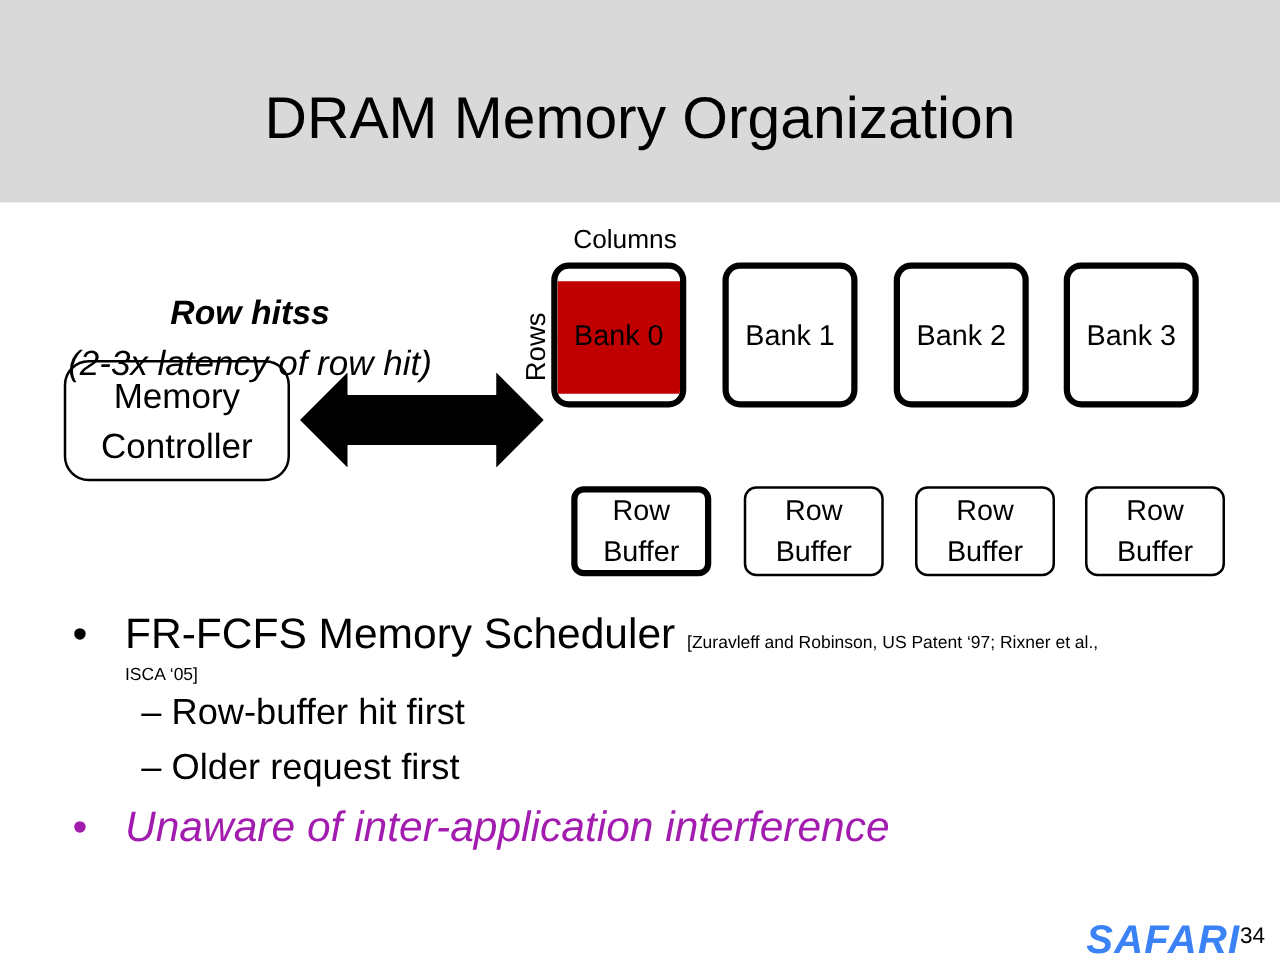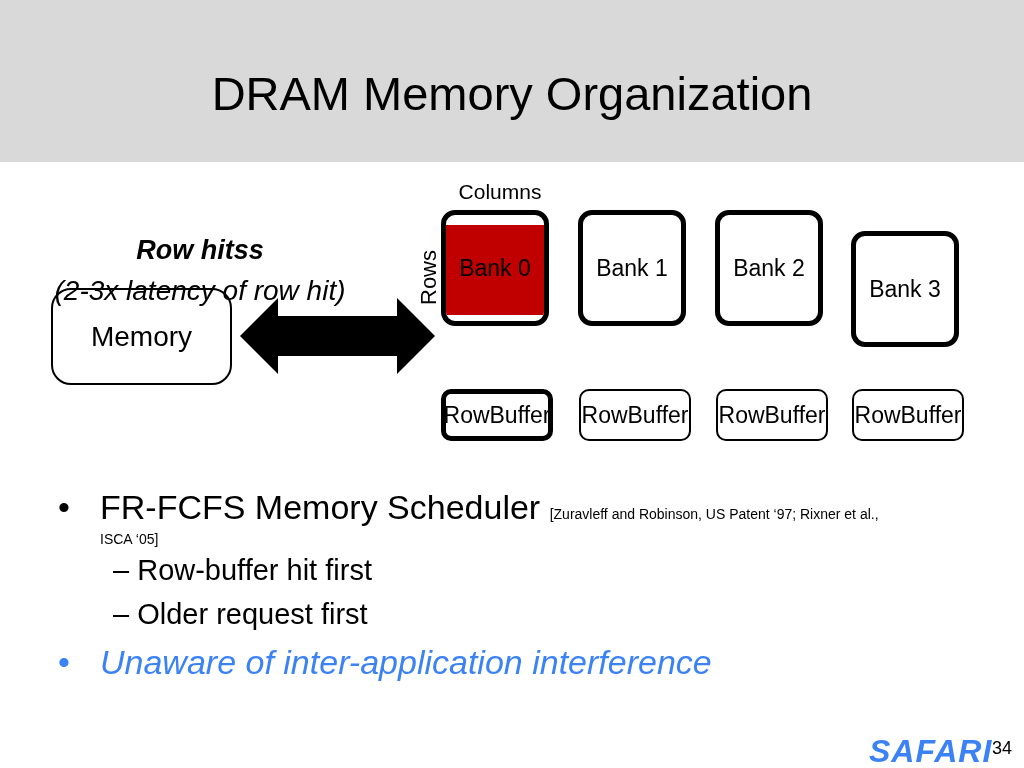--- a/index.html
+++ b/index.html
@@ -15,65 +15,66 @@
   .arrow { position:absolute; left:240px; top:298px; }
   .rows-label { position:absolute; left:409px; top:265px; width:40px; height:40px; transform:rotate(-90deg); transform-origin:center;
                 font-size:22px; text-align:center; line-height:40px; }
   .columns-label { position:absolute; left:440px; top:180px; width:120px; text-align:center; font-size:21px; }
   .bank { position:absolute; top:210px; width:108px; height:116px; border:5px solid #000; border-radius:14px; box-sizing:border-box;
           display:flex; align-items:center; justify-content:center; font-size:23px; overflow:hidden; background:#fff; }
   .bank .red { position:absolute; left:0; right:0; background:#c00000; }
   .bank .red.top { top:10px; height:50px; }
   .bank .red.bot { bottom:6px; height:44px; }
   .bank span { position:relative; }
-  .rb { position:absolute; top:389px; width:112px; height:52px; border:2.5px solid #000; border-radius:10px; box-sizing:border-box;
-        display:flex; flex-direction:row; justify-content:center; align-items:center; font-size:23px; line-height:33px; }
+  .rb { position:absolute; top:389px; width:112px; height:72px; border:2.5px solid #000; border-radius:10px; box-sizing:border-box;
+        display:flex; flex-direction:column; justify-content:center; align-items:center; font-size:23px; line-height:33px;margin-left:16px; }
   .rb.thick { border-width:5px; }
   .bullets { position:absolute; left:58px; top:488px; width:940px; }
   .b1 { position:absolute; left:0; top:0; font-size:34px; white-space:nowrap; }
   .b1 .cite { font-size:14px; }
   .cite2 { position:absolute; left:42px; top:43px; font-size:14px; }
   .sub { position:absolute; left:55px; font-size:29px; white-space:nowrap; }
-  .b2 { position:absolute; left:0; top:155px; font-size:34px; font-style:italic; color:#3b82f6; white-space:nowrap; }
+  .b2 { position:absolute; left:0; top:155px; font-size:34px; font-style:italic; color:#a21caf; white-space:nowrap; }
   .dot { display:inline-block; width:42px; }
   .safari { position:absolute; left:869px; top:733px; font-size:32px; font-weight:bold; font-style:italic; color:#3b82f6; letter-spacing:1px; }
   .page-num { position:absolute; left:992px; top:738px; font-size:18px; }
 </style>
 </head>
 <body>
 
 <div class="title-bar"></div>
 <div class="title">DRAM Memory Organization</div>
 
 <div class="row-label row-hits">Row hitss</div>
 <div class="row-label latency">(2-3x latency of row hit)</div>
 
 <div class="mc-box">
   <span>Memory</span>
+  <span>Controller</span>
 </div>
 
 <svg class="arrow" width="195" height="76" viewBox="0 0 195 76">
   <polygon points="0,38 38,0 38,18 157,18 157,0 195,38 157,76 157,58 38,58 38,76" fill="#000"></polygon>
 </svg>
 
 <div class="rows-label">Rows</div>
 <div class="columns-label">Columns</div>
 
 <div class="bank" style="left:441px;">
   <div class="red top"></div>
   <div class="red bot"></div>
   <span>Bank 0</span>
 </div>
 <div class="bank" style="left:578px;">
   <span>Bank 1</span>
 </div>
 <div class="bank" style="left:715px;">
   <span>Bank 2</span>
 </div>
-<div class="bank" style="left:851px;margin-top:21px;">
+<div class="bank" style="left:851px;">
   <span>Bank 3</span>
 </div>
 
 <div class="rb thick" style="left:441px;">
   <span>Row</span>
   <span>Buffer</span>
 </div>
 <div class="rb" style="left:579px;">
   <span>Row</span>
   <span>Buffer</span>

